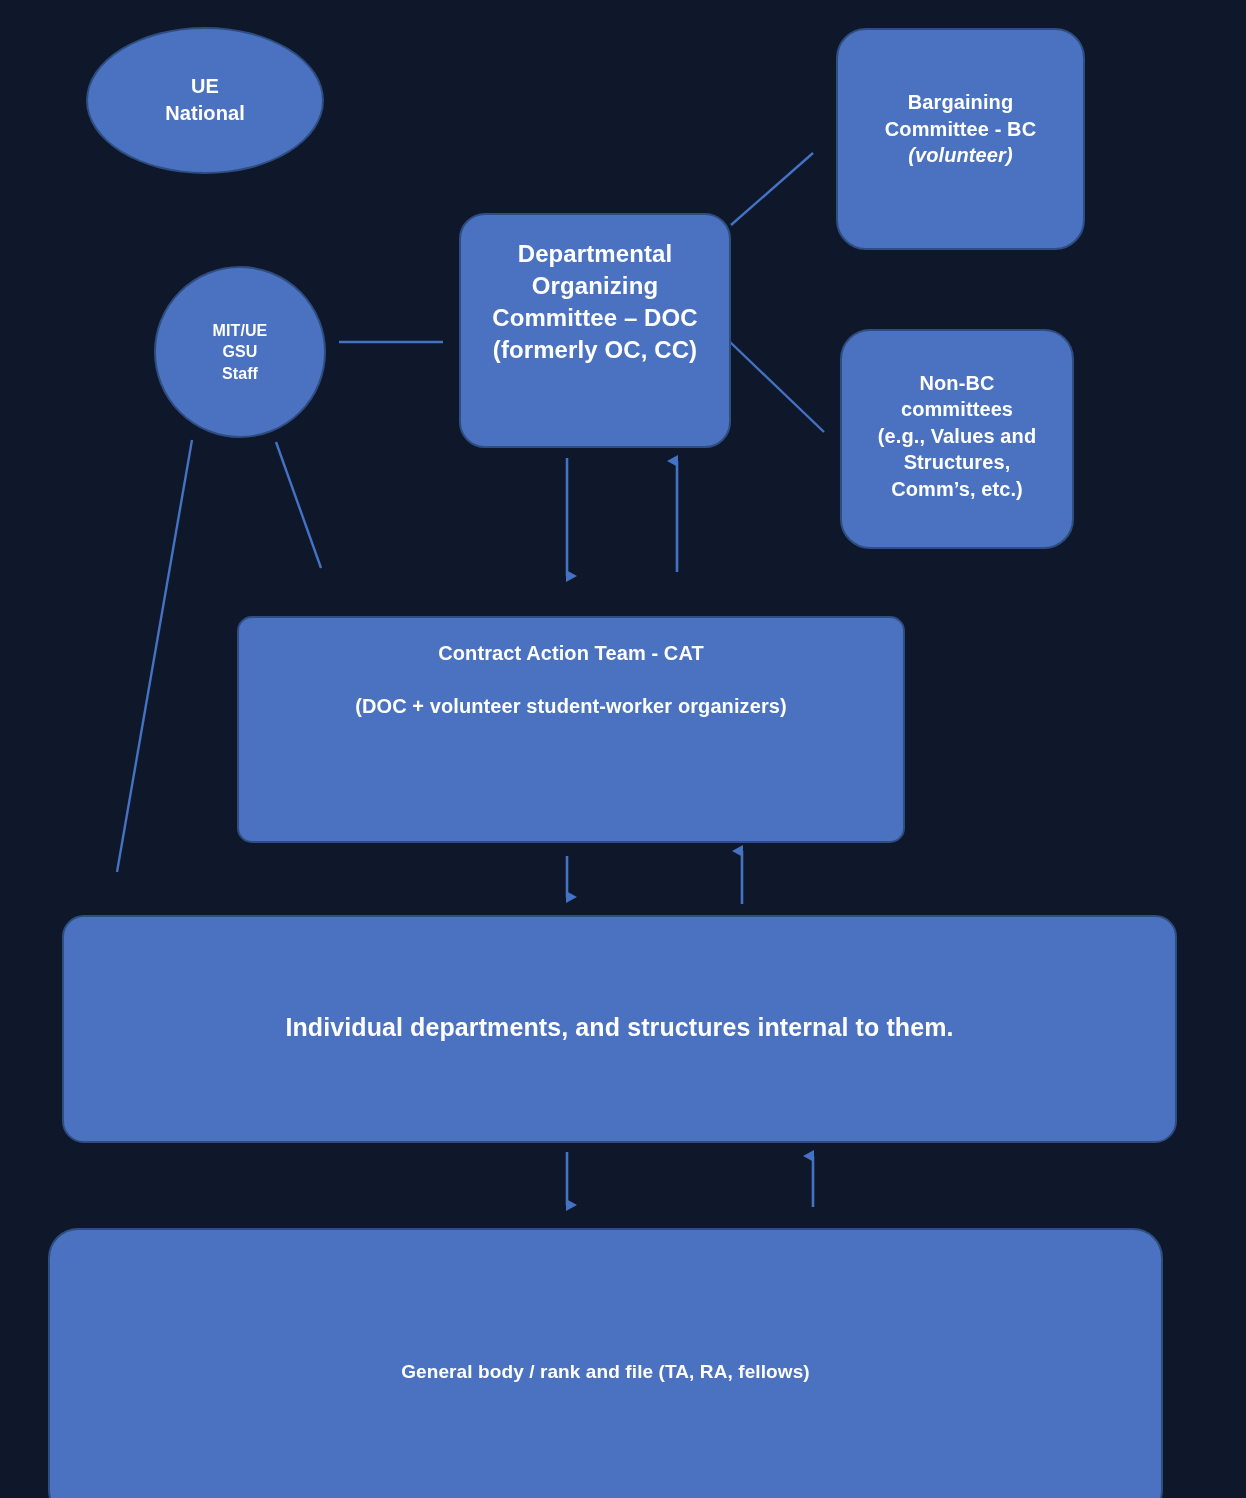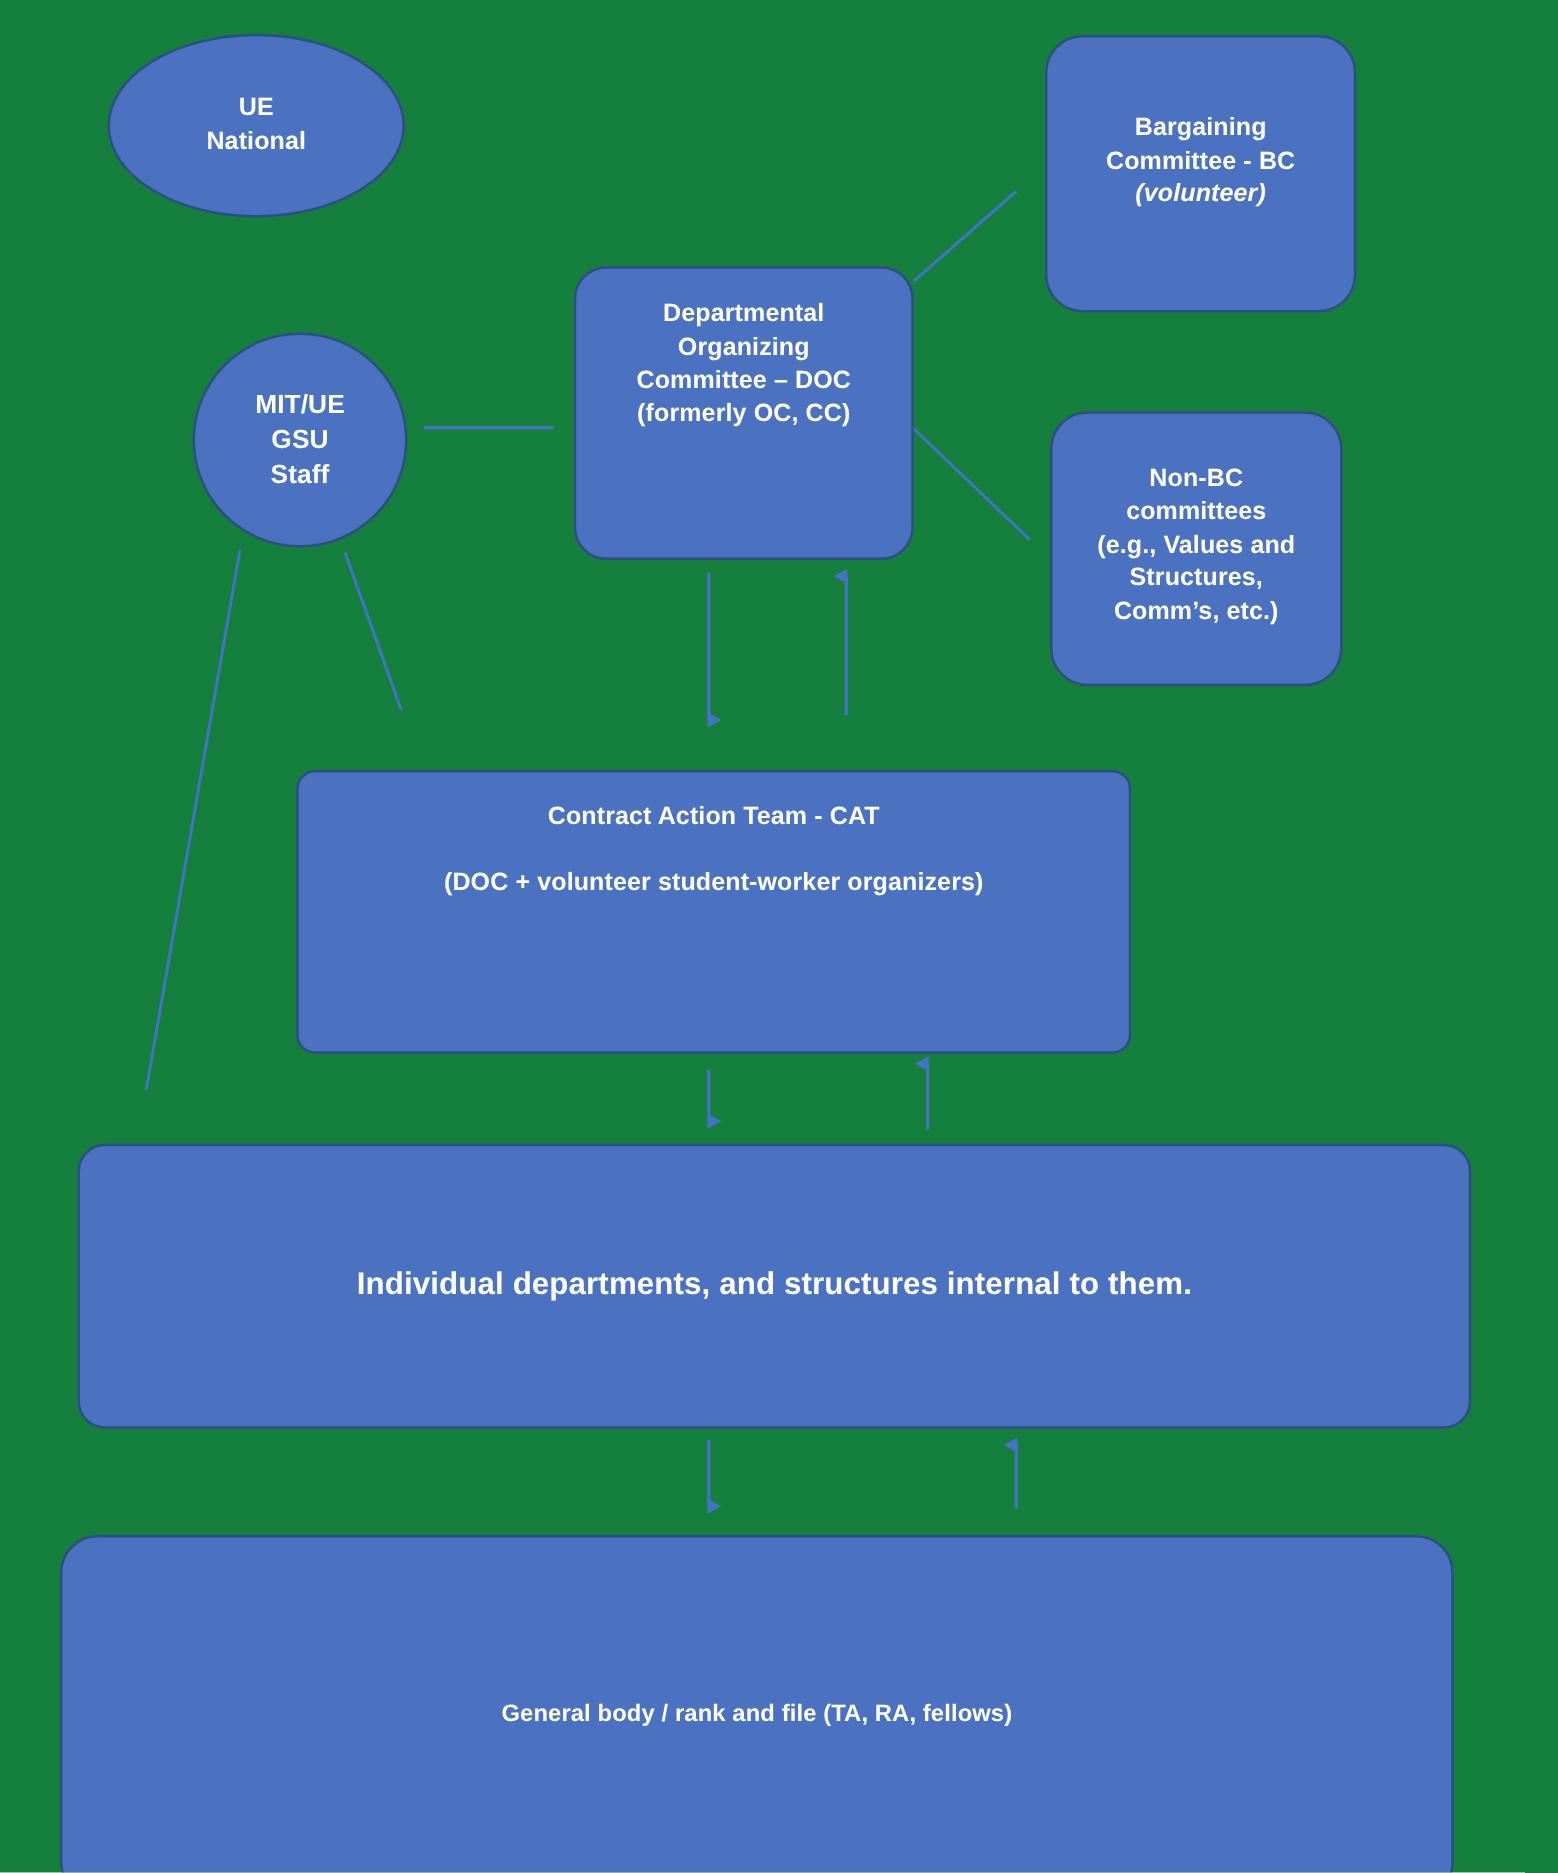--- a/index.html
+++ b/index.html
@@ -4,21 +4,21 @@
 <style>
   html, body {
     margin: 0;
     padding: 0;
     background: #ffffff;
   }
   #canvas {
     position: relative;
     width: 1246px;
     height: 1498px;
-    background: #15803d;
+    background: #0f172a;
     font-family: "Liberation Sans", sans-serif;
     overflow: hidden;
   }
   #edges {
     position: absolute;
     left: 0;
     top: 0;
     width: 1246px;
     height: 1498px;
     pointer-events: none;
@@ -47,28 +47,28 @@
     left: 86px; top: 27px; width: 238px; height: 147px;
     border-radius: 50%;
     justify-content: center;
     font-size: 20px;
     padding-bottom: 2px;
   }
   #gsu-staff {
     left: 154px; top: 266px; width: 172px; height: 172px;
     border-radius: 50%;
     justify-content: center;
-    font-size: 21px;
+    font-size: 16px;
   }
   #doc {
     left: 459px; top: 213px; width: 272px; height: 235px;
     border-radius: 26px;
     justify-content: flex-start;
     padding: 23px 14px 14px 14px;
-    font-size: 20px;
+    font-size: 24px;
   }
   #bargaining-committee {
     left: 836px; top: 28px; width: 249px; height: 222px;
     border-radius: 30px;
     justify-content: center;
     padding: 0 12px 20px 12px;
     font-size: 20px;
   }
   #non-bc {
     left: 840px; top: 329px; width: 234px; height: 220px;

